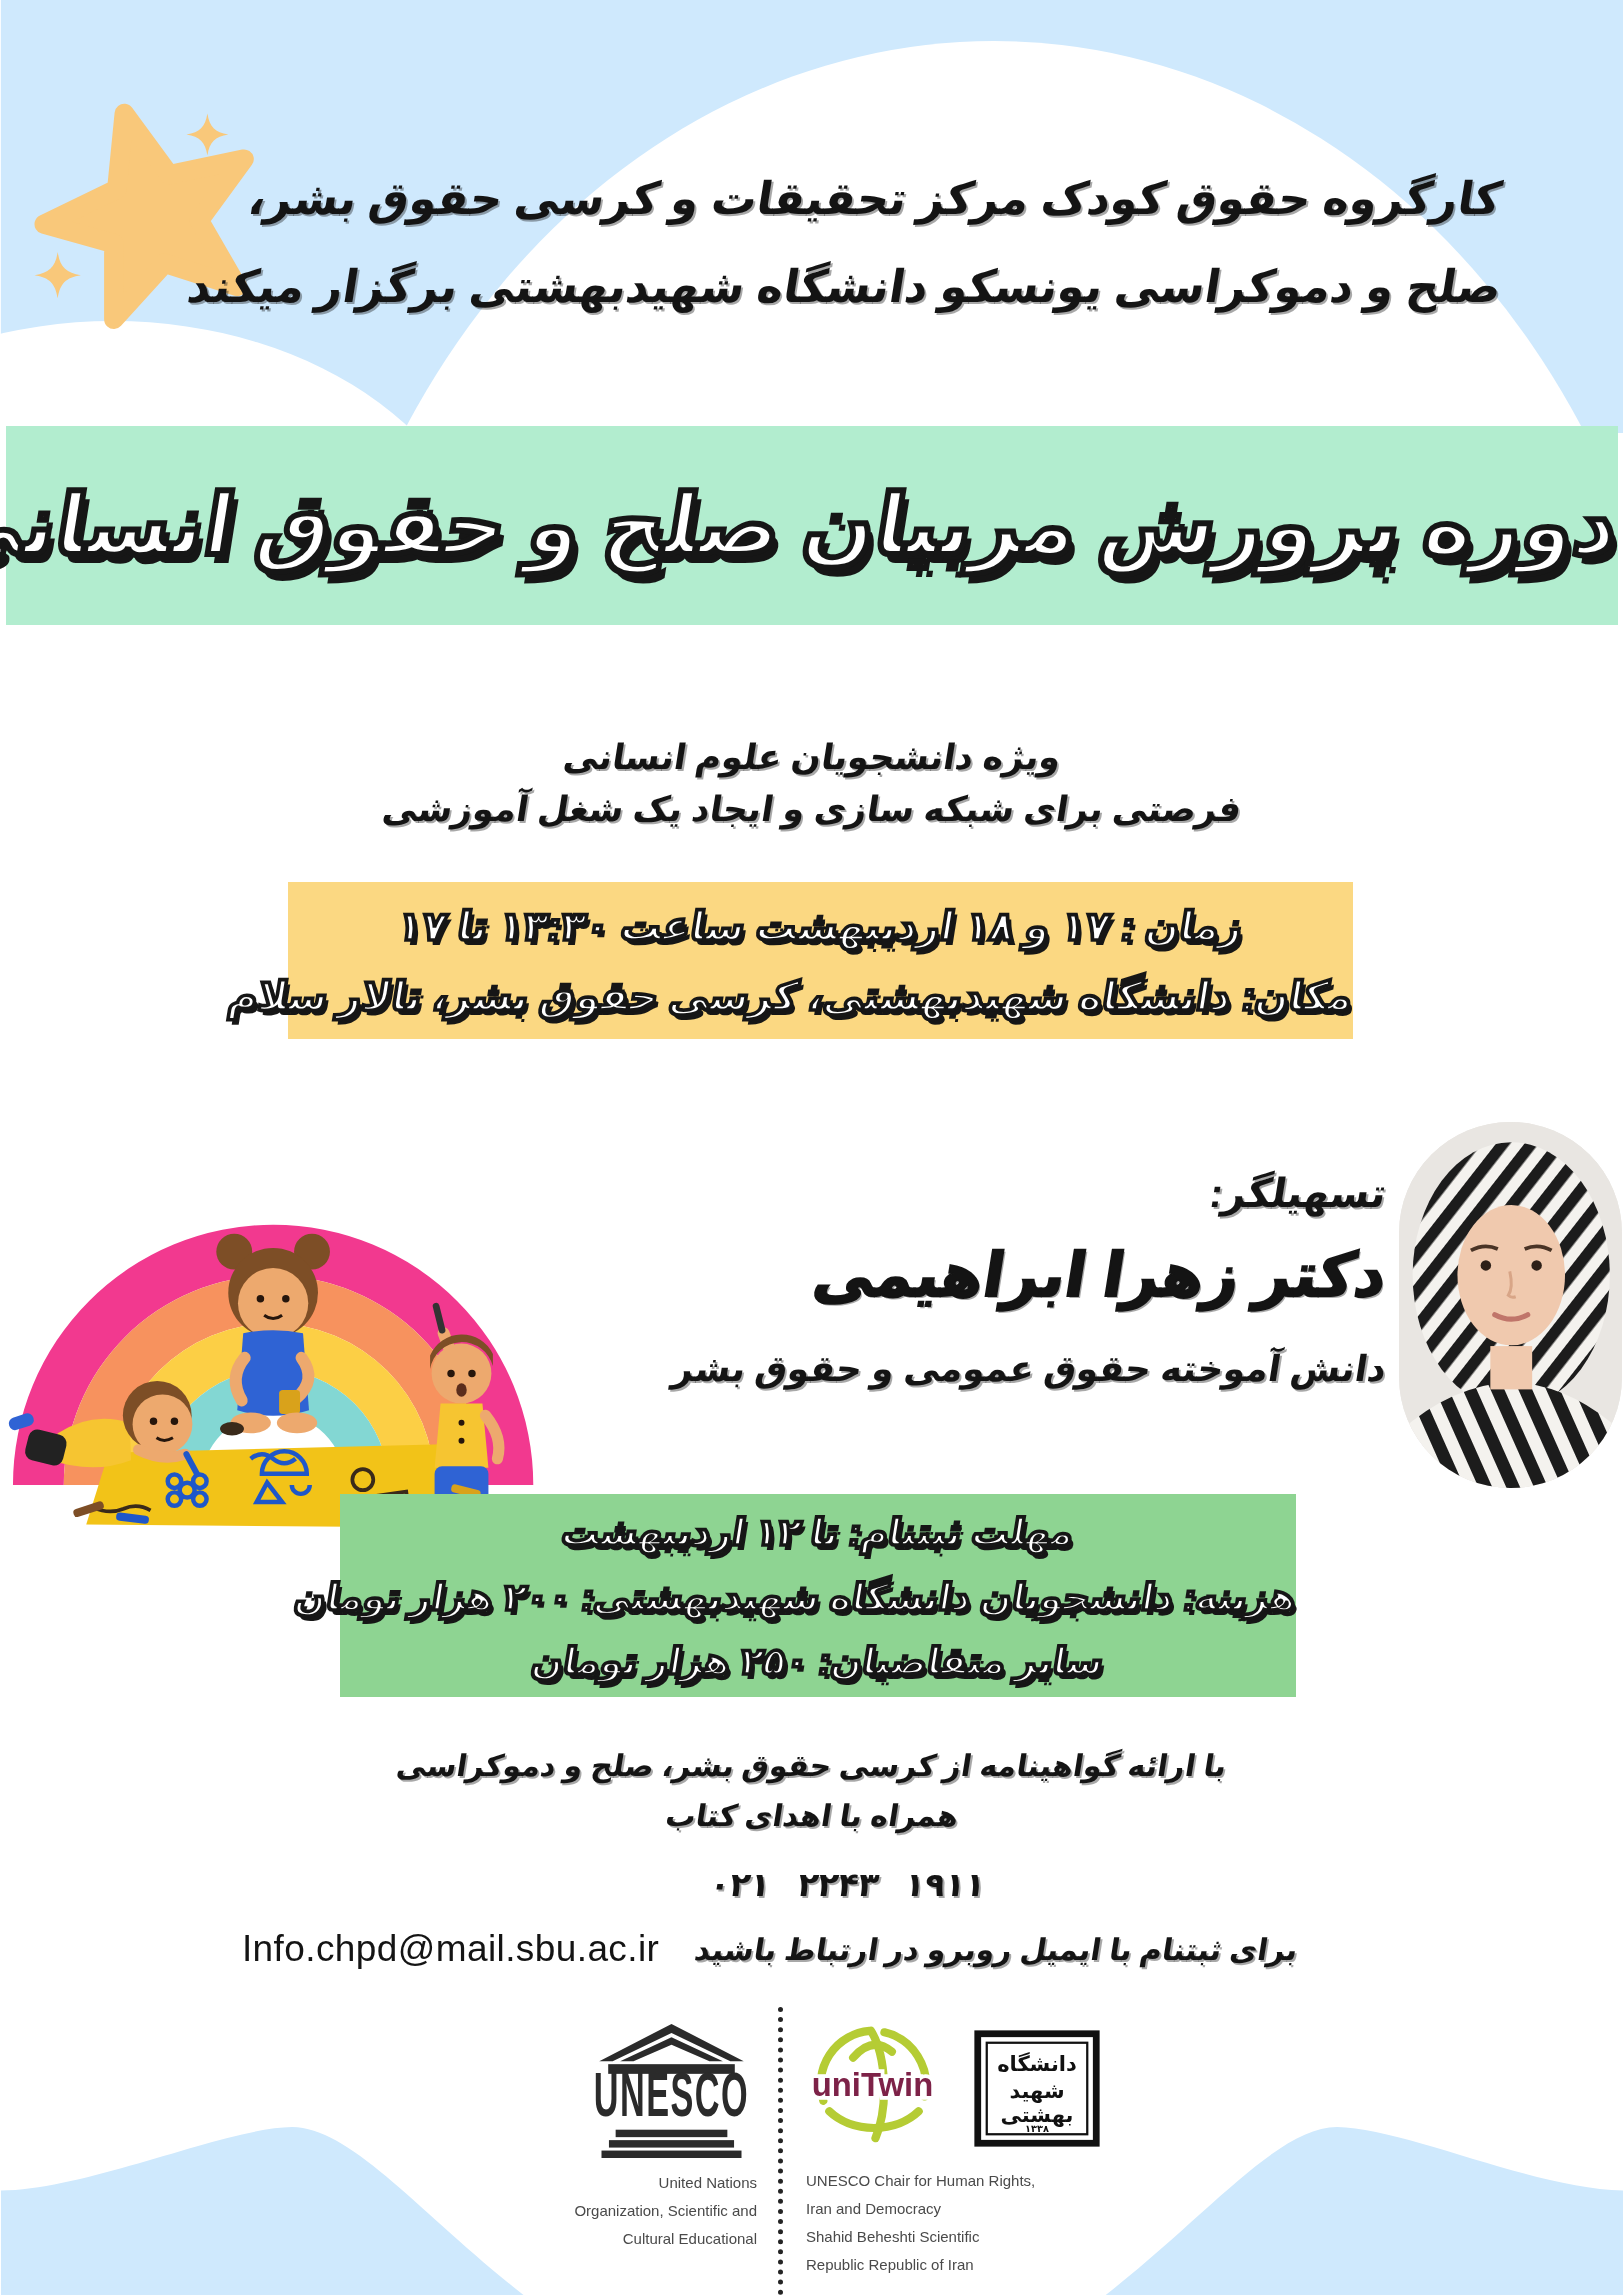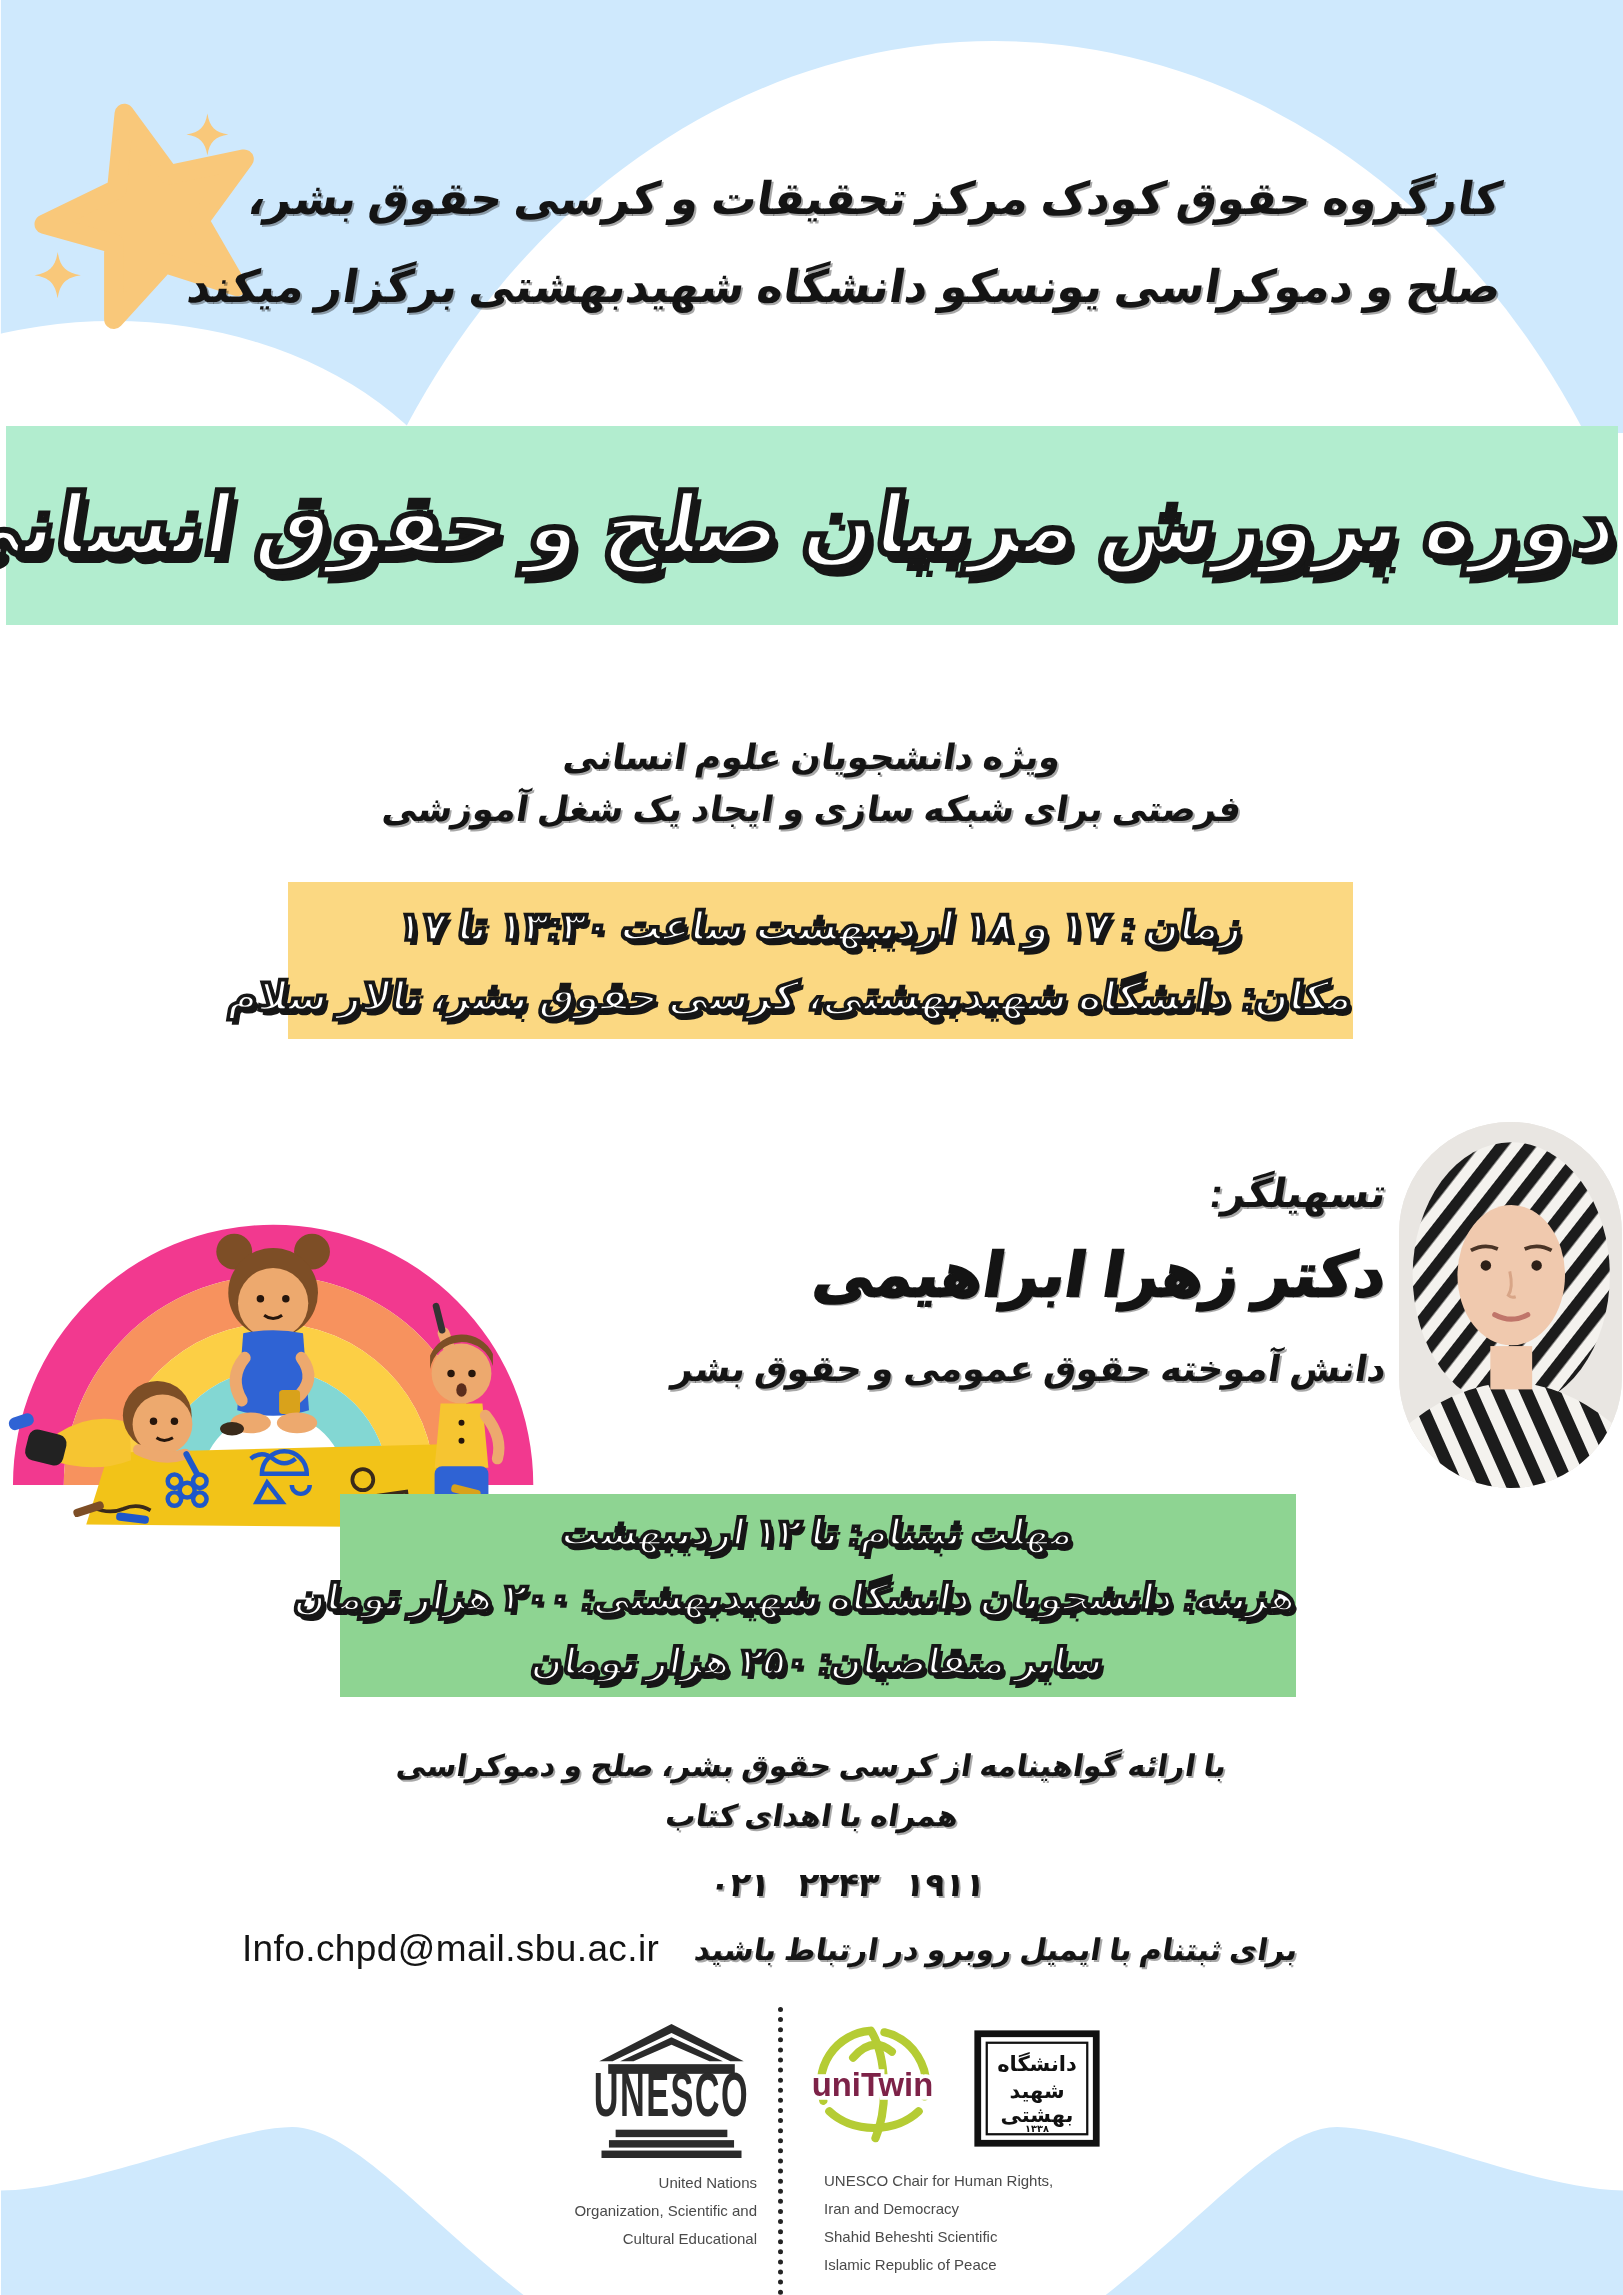--- a/index.html
+++ b/index.html
@@ -265,25 +265,25 @@
       <text x="84" y="136" font-size="13">۱۳۳۸</text>
     </g>
   </svg>
 
   <div class="abs caption" style="left:415px;top:2169px;width:342px;text-align:right;">
     <div>United Nations</div>
     <div>Organization, Scientific and</div>
     <div>Cultural Educational</div>
   </div>
 
-  <div class="abs caption" style="left:824px;top:2167px;width:374px;text-align:left;">
+  <div class="abs caption" style="left:806px;top:2167px;width:374px;text-align:left;">
     <div>UNESCO Chair for Human Rights,</div>
     <div>Iran and Democracy</div>
     <div>Shahid Beheshti Scientific</div>
-    <div>Islamic Republic of Peace</div>
+    <div>Republic Republic of Iran</div>
   </div>
 
   <svg class="abs" style="left:0;top:2086px;" width="1624" height="209" viewBox="0 0 2173 280">
     <path d="M0,140 C120,138 300,56 390,55 C470,56 560,170 700,280 L0,280 Z" fill="#cfe9fd"></path>
     <path d="M2173,140 C2053,138 1880,56 1790,55 C1710,56 1620,170 1480,280 L2173,280 Z" fill="#cfe9fd"></path>
   </svg>
 
 </div>
 
 

